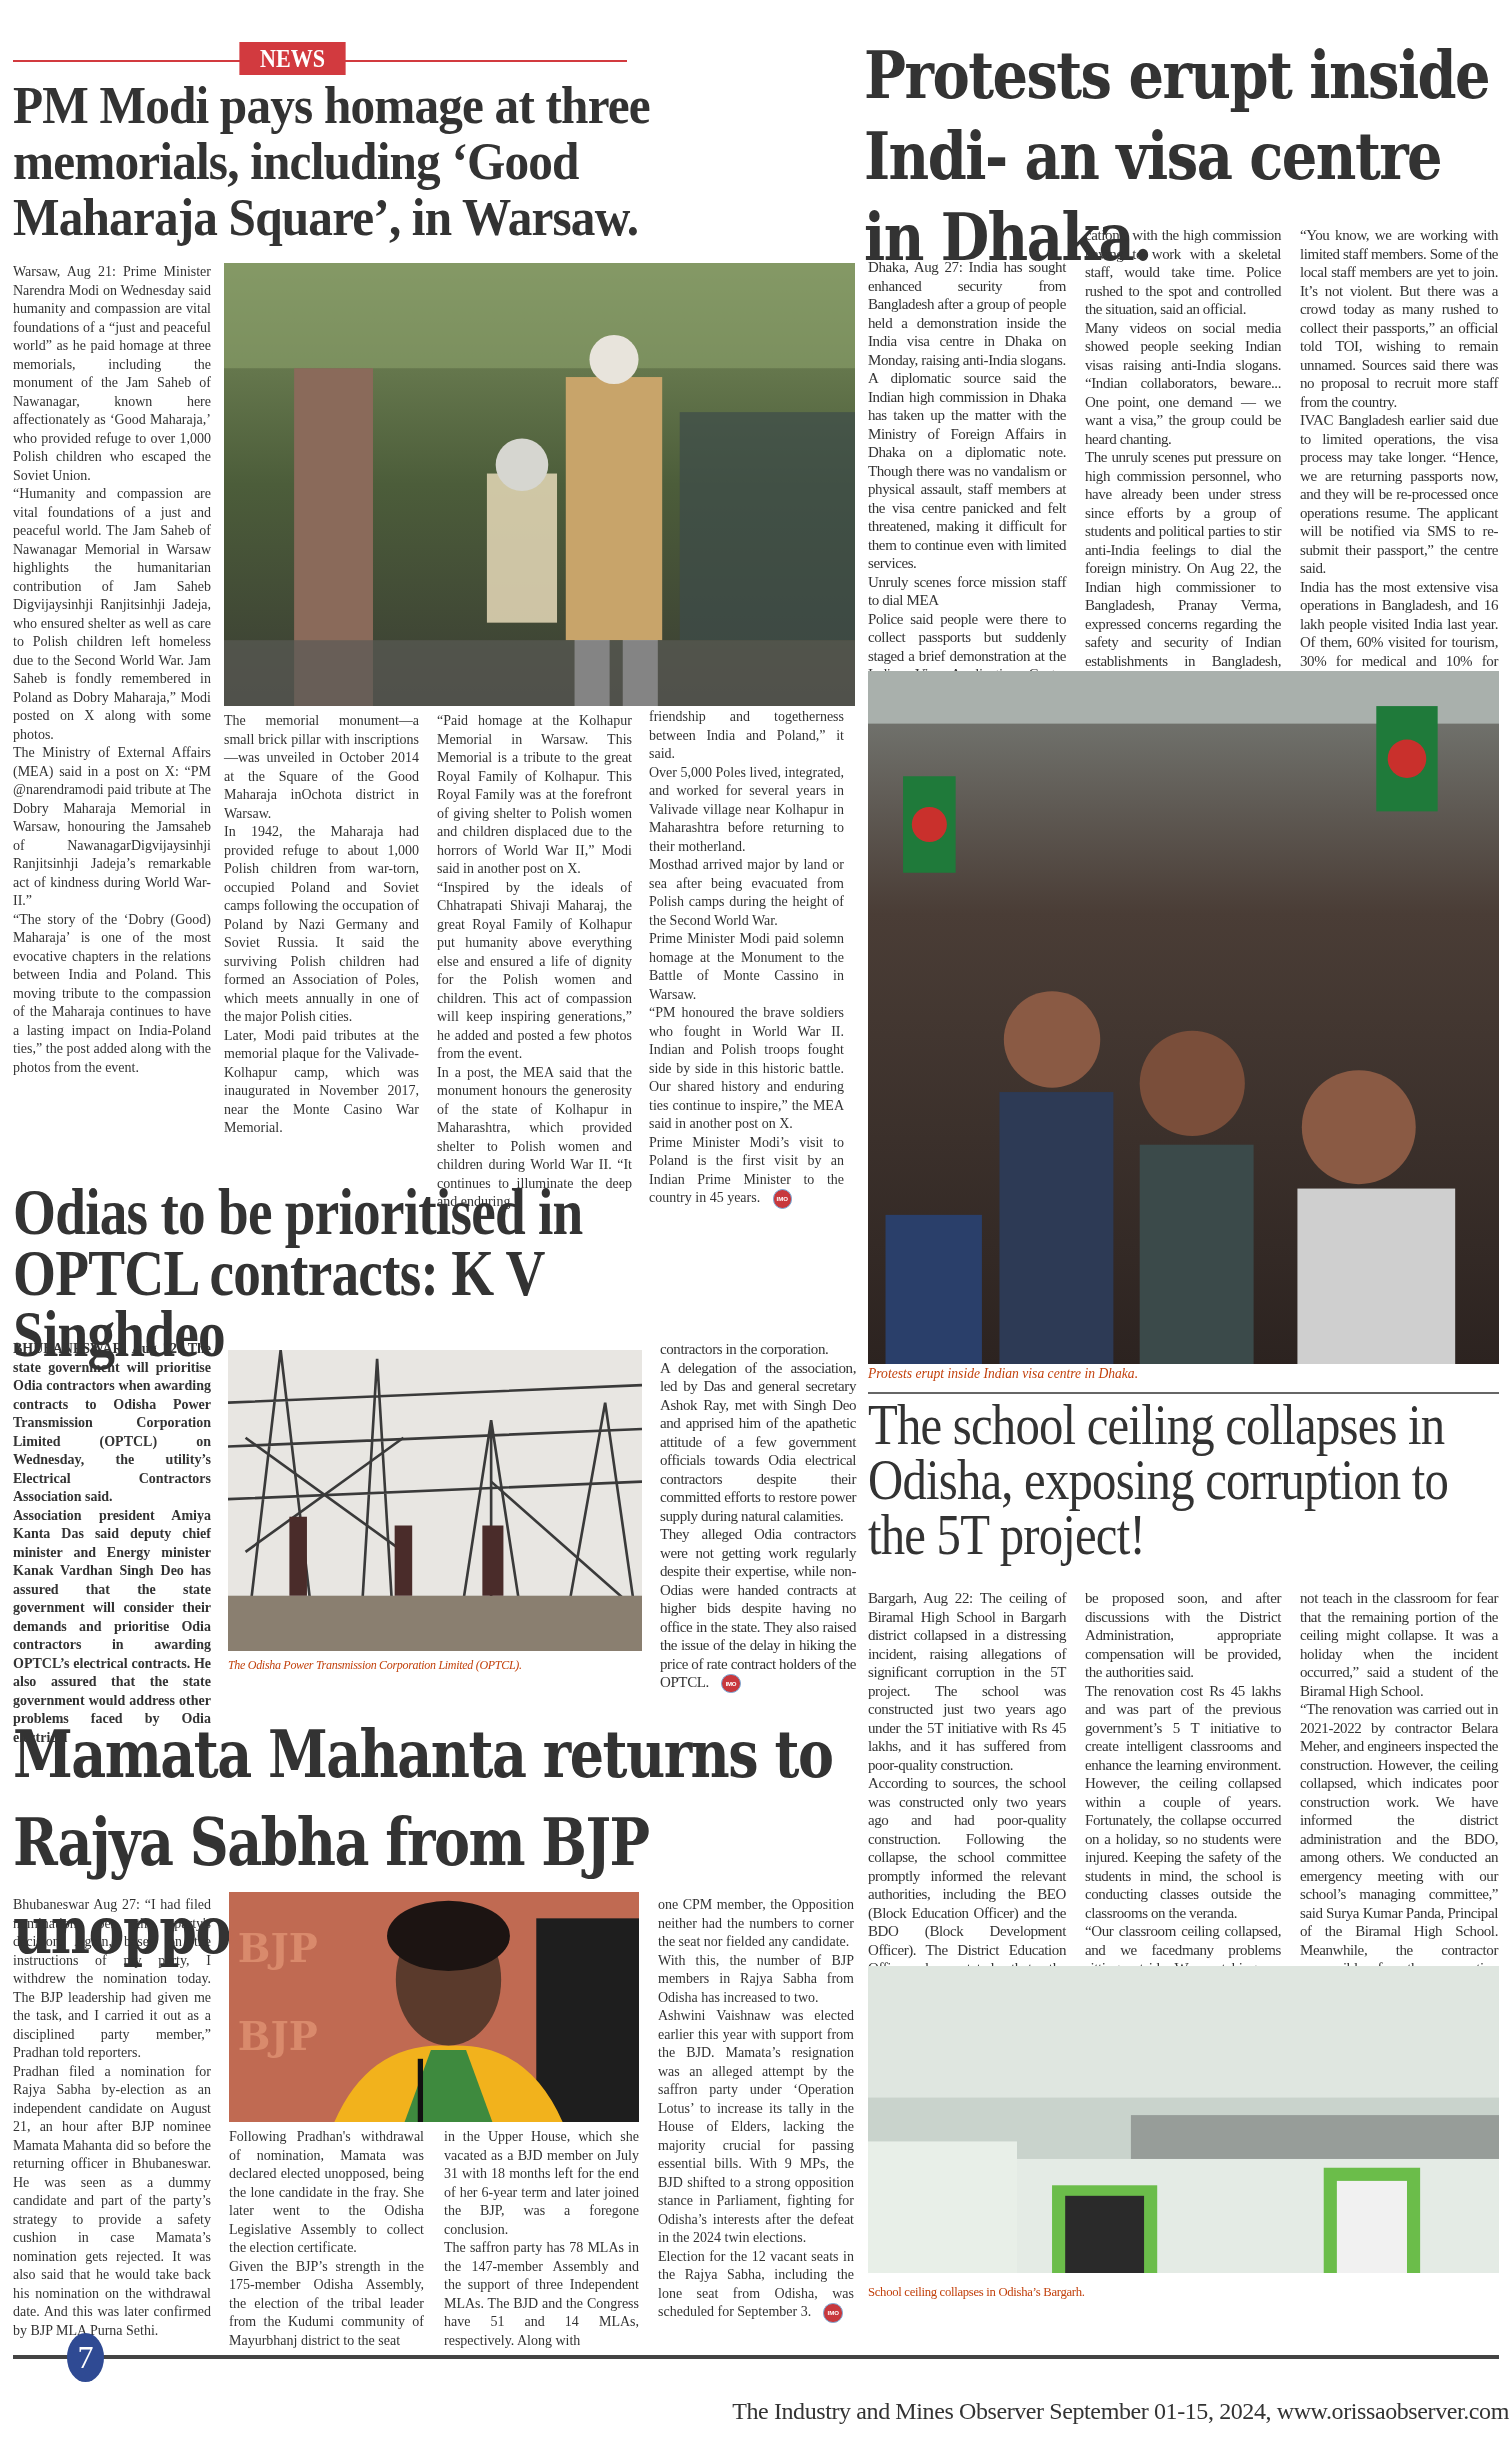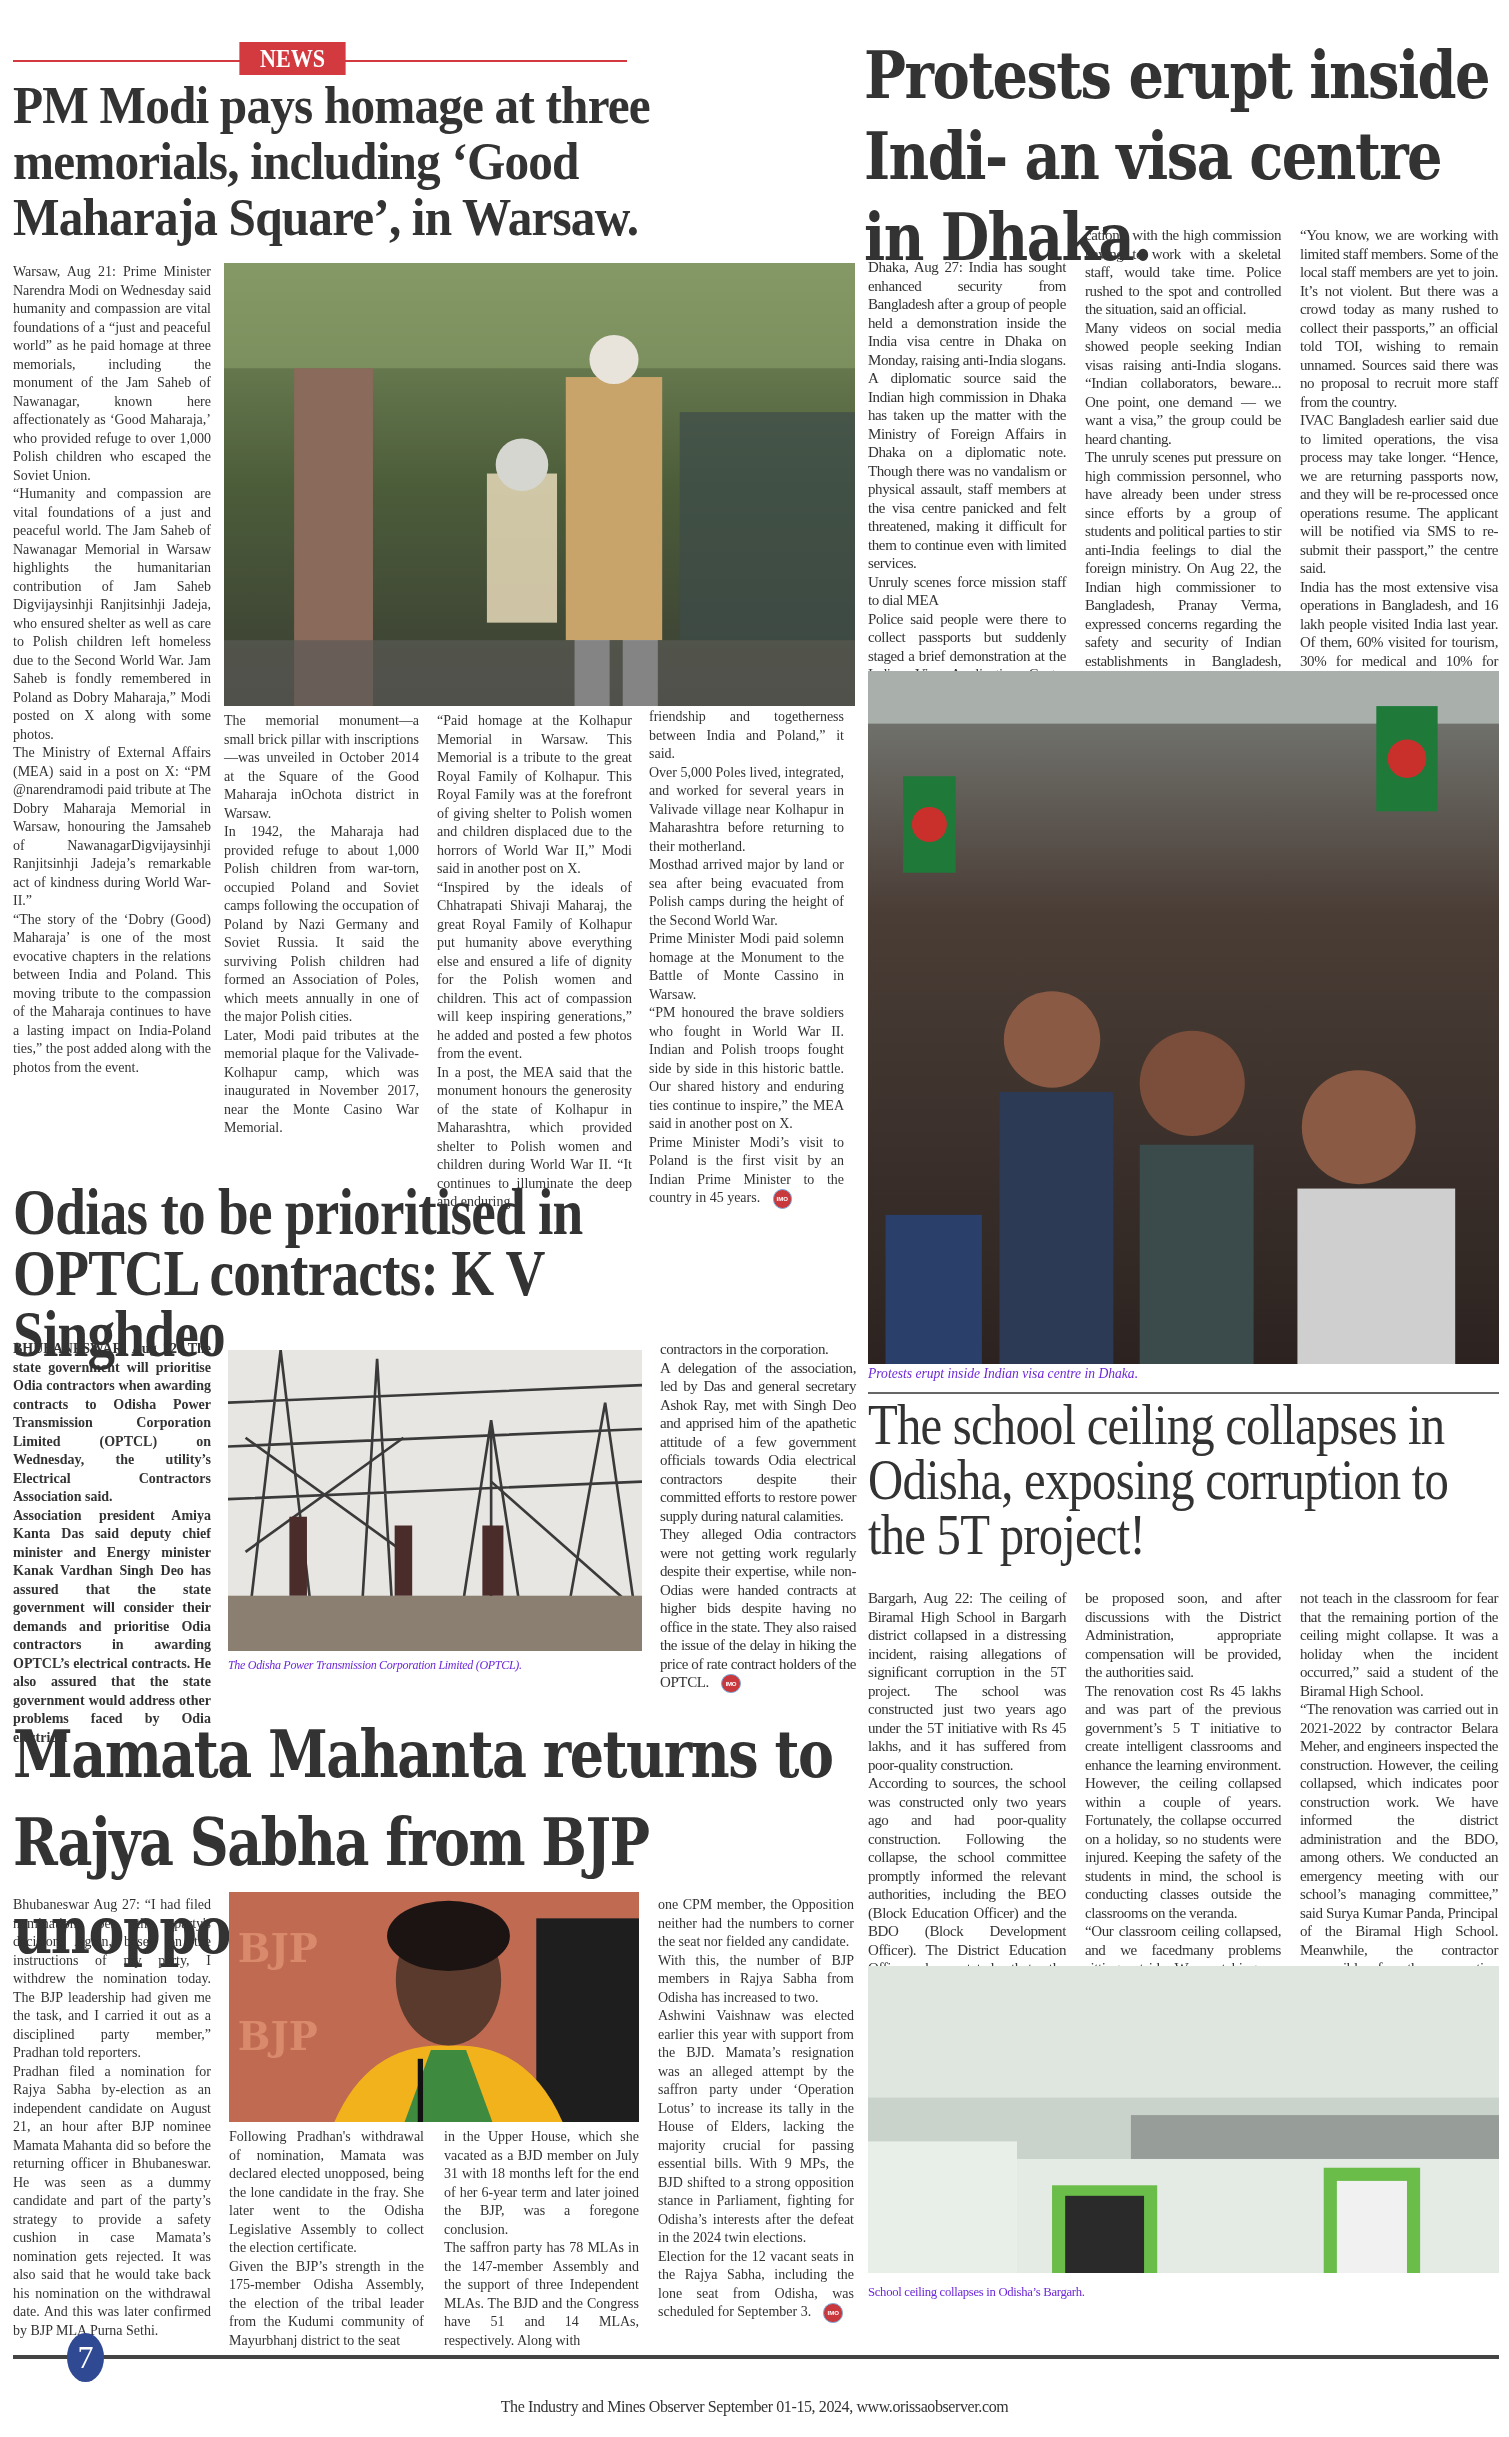--- a/index.html
+++ b/index.html
@@ -6,25 +6,25 @@
   body{width:1509px;height:2438px;position:relative;overflow:hidden;color:#2e2e2e;font-family:"Liberation Serif","DejaVu Serif",serif;}
   .news-line{position:absolute;left:13px;top:60px;width:614px;height:1.8px;background:#d23a3f;}
   .news-tag{position:absolute;left:230px;top:42px;width:125px;height:33px;background:#d23a3f;color:#fff;font-family:"Liberation Serif",serif;font-weight:bold;font-size:26px;line-height:33px;text-align:center;transform:scaleX(0.85);}
   .hl{position:absolute;font-family:"Liberation Serif","DejaVu Serif",serif;font-weight:bold;color:#333;margin:0;letter-spacing:-0.9px;}
   .slab{font-family:"DejaVu Serif",serif;font-weight:bold;color:#333;}
   .hl-light{font-weight:normal;}
   .col{position:absolute;font-size:14px;line-height:18.5px;text-align:justify;hyphens:auto;color:#333;}
   .col p{margin:0;}
   .col.cond{font-size:15px;letter-spacing:-0.4px;}
   .photo{position:absolute;overflow:hidden;}
-  .caption{position:absolute;font-style:italic;font-size:14px;color:#6d28d9;}
+  .caption{position:absolute;font-style:italic;font-size:14px;color:#c2410c;}
   .rule{position:absolute;background:#444;}
   .imo{display:inline-block;width:17.5px;height:17.5px;border-radius:50%;background:#c8383d;border:1.8px solid #7aa9d6;color:#fff;font-size:6.1px;line-height:17.5px;text-align:center;font-family:"Liberation Sans",sans-serif;font-weight:bold;vertical-align:middle;margin-left:12.3px;}
   .page-badge{position:absolute;left:67px;top:2333px;width:37px;height:49px;border-radius:50%;background:#2f4a93;color:#fff;font-size:32px;line-height:49px;text-align:center;font-family:"Liberation Serif",serif;}
-  .footer{position:absolute;left:0;width:1509px;top:2398px;text-align:center;font-size:16px;color:#333;letter-spacing:-0.4px;}
+  .footer{position:absolute;left:0;width:1509px;top:2398px;text-align:right;font-size:24px;color:#333;letter-spacing:-0.4px;}
 </style>
 </head>
 <body>
 
 <div class="news-line"></div>
 <div class="news-tag">NEWS</div>
 
 <h1 class="hl" style="left:13px;top:77px;width:833px;font-size:53px;line-height:56px;transform:scaleX(0.93);transform-origin:left top;">PM Modi pays homage at three memorials, including ‘Good Maharaja Square’, in Warsaw.</h1>
 
 <div class="col" style="left:13px;top:263px;width:198px;height:916px;">

